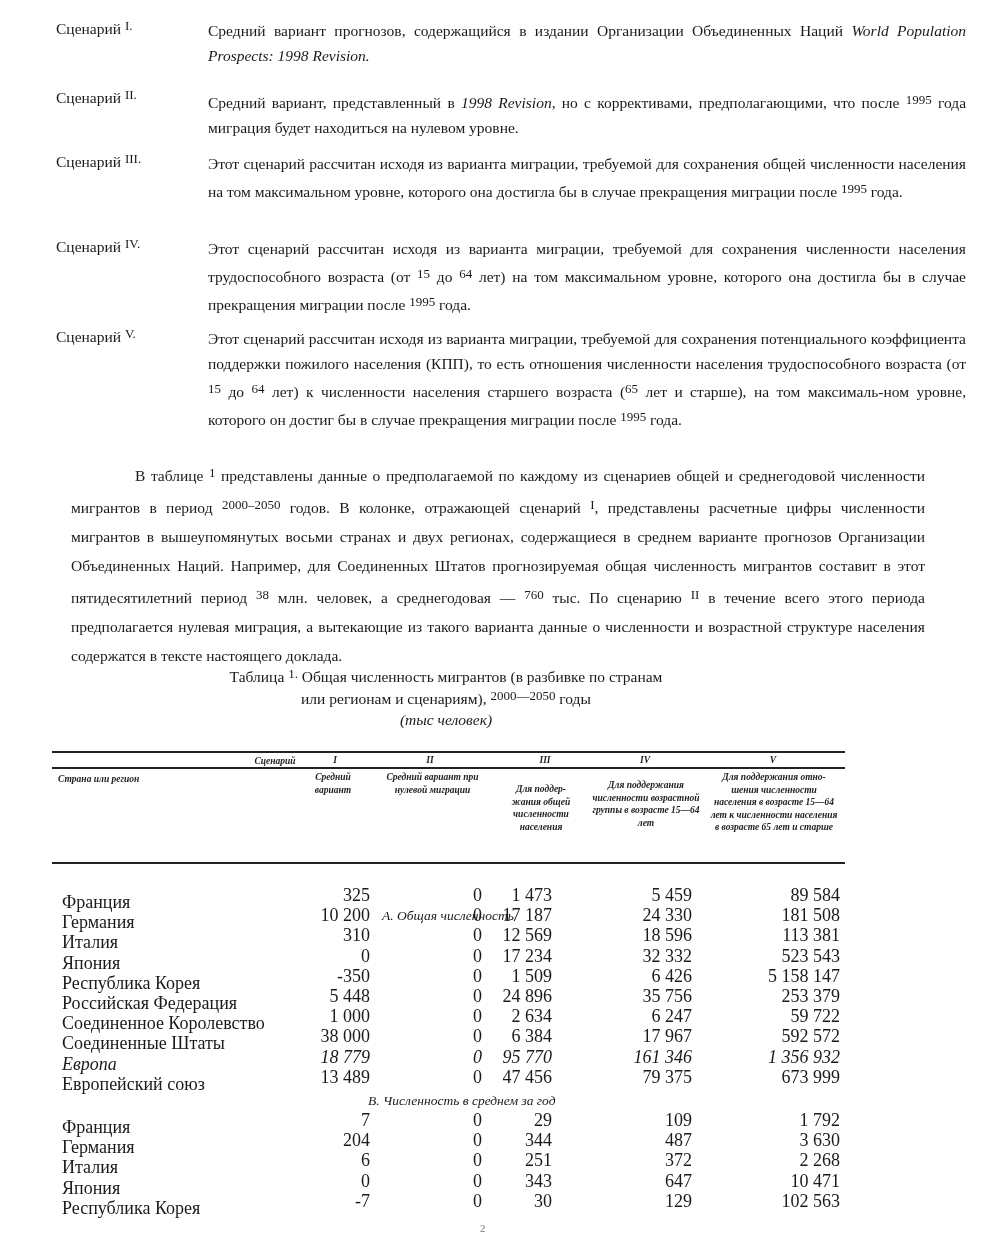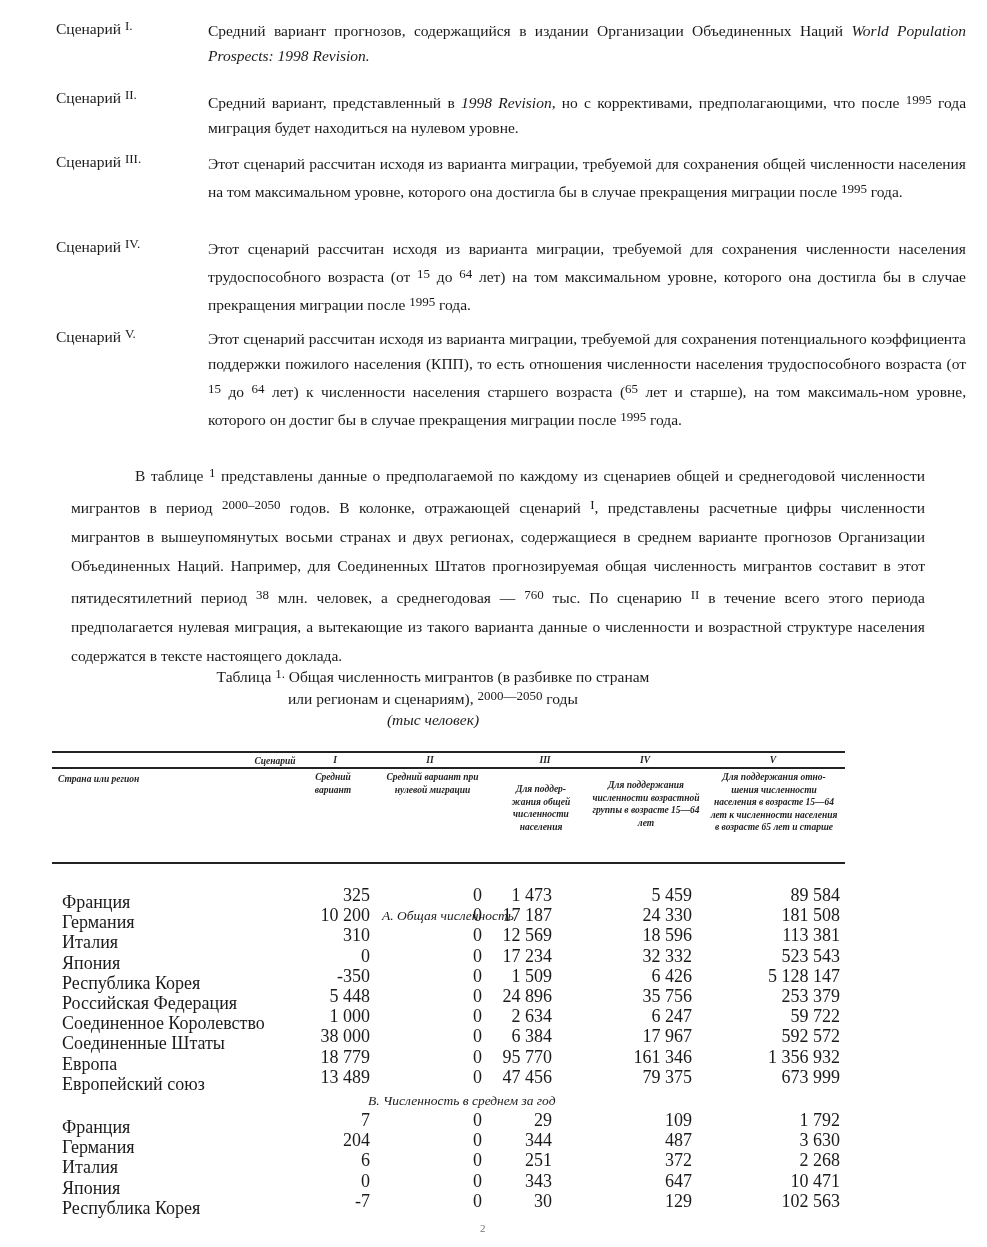--- a/index.html
+++ b/index.html
@@ -16,21 +16,21 @@
   }
   .sup { font-size: 13px; vertical-align: 4px; }
   .it { font-style: italic; }
   .para {
     position: absolute; left: 60px; top: 458px; width: 854px;
     font-size: 15.5px; line-height: 29px; text-align: justify;
     text-indent: 64px;
     margin-left: 11px;
   }
   .tcap {
-    position: absolute; left: 3px; width: 860px; text-align: center;
+    position: absolute; left: 16px; width: 860px; text-align: center;
     font-size: 15.5px;
   }
   .rule { position: absolute; left: 52px; width: 793px; background: #222; }
   .hcell {
     position: absolute; font-style: italic; font-weight: bold;
     font-size: 9.5px; text-align: center; line-height: 12.5px; color: #222;
   }
   .sect {
     position: absolute; font-style: italic; font-size: 13.5px;
   }
@@ -128,21 +128,21 @@
       <span class="v c3">17 234</span>
       <span class="v c4">32 332</span>
       <span class="v c5">523 543</span>
     </div>
     <div class="row" style="top: 965.8px;">
       <span class="country">Республика Корея</span>
       <span class="v c1">-350</span>
       <span class="v c2">0</span>
       <span class="v c3">1 509</span>
       <span class="v c4">6 426</span>
-      <span class="v c5">5 128 147</span>
+      <span class="v c5">5 158 147</span>
     </div>
     <div class="row" style="top: 986px;">
       <span class="country">Российская Федерация</span>
       <span class="v c1">5 448</span>
       <span class="v c2">0</span>
       <span class="v c3">24 896</span>
       <span class="v c4">35 756</span>
       <span class="v c5">253 379</span>
     </div>
     <div class="row" style="top: 1006.2px; text-decoration: underline;">
@@ -154,21 +154,21 @@
       <span class="v c5">59 722</span>
     </div>
     <div class="row" style="top: 1026.4px;">
       <span class="country">Соединенные Штаты</span>
       <span class="v c1">38 000</span>
       <span class="v c2">0</span>
       <span class="v c3">6 384</span>
       <span class="v c4">17 967</span>
       <span class="v c5">592 572</span>
     </div>
-    <div class="row" style="top: 1046.6px;">
+    <div class="row" style="top: 1046.6px; font-style: italic;">
       <span class="country">Европа</span>
       <span class="v c1">18 779</span>
       <span class="v c2">0</span>
       <span class="v c3">95 770</span>
       <span class="v c4">161 346</span>
       <span class="v c5">1 356 932</span>
     </div>
     <div class="row" style="top: 1066.8px;">
       <span class="country">Европейский союз</span>
       <span class="v c1">13 489</span>

